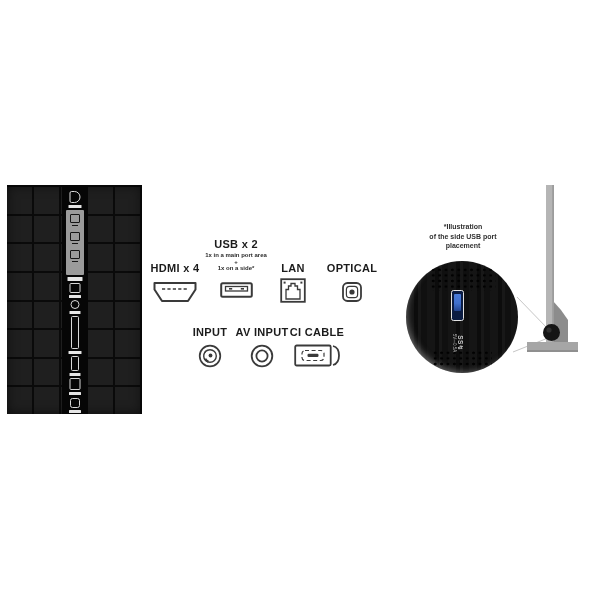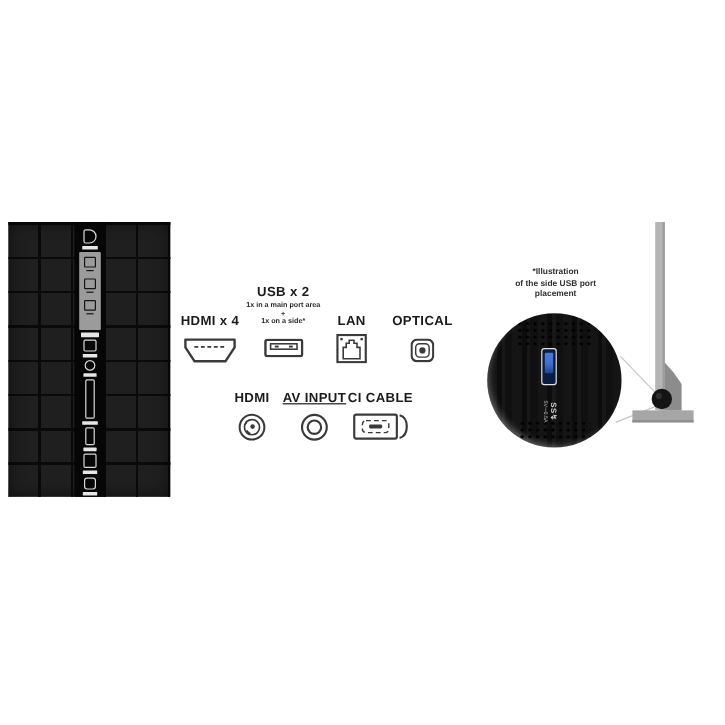--- a/index.html
+++ b/index.html
@@ -46,21 +46,21 @@
   .g-hdmi .picon{margin-top:7px;}
   .g-usb{left:181px;top:239px;width:110px;}
   .g-usb .pcap1{margin-top:2px;}
   .g-usb .picon{margin-top:10px;}
   .g-lan{left:238px;top:263px;width:110px;}
   .g-lan .picon{margin-top:4px;}
   .g-optical{left:297px;top:263px;width:110px;}
   .g-optical .picon{margin-top:8px;}
   .g-cable{left:155px;top:327px;width:110px;}
   .g-cable .picon{margin-top:6px;}
-  .g-av{left:207px;top:327px;width:110px;text-decoration:underline;}
+  .g-av{left:207px;top:327px;width:110px;}
   .g-av .picon{margin-top:6px;}
   .g-ci{left:264px;top:327px;width:106px;}
   .g-ci .picon{margin-top:6px;}
   .oline{stroke:#3a3a3a;fill:none;}
 
   
   .note{position:absolute;left:398px;top:222px;width:130px;text-align:center;
     font-weight:bold;font-size:7px;line-height:9.5px;color:#303030;}
 
   
@@ -150,21 +150,21 @@
     <div class="plabel">LAN</div>
     <svg class="picon" width="26" height="25" viewBox="0 0 26 25">
       <rect class="oline" x="1.2" y="1.2" width="23.6" height="22.6" stroke-width="1.8"></rect>
       <path class="oline" d="M6,21 V11.5 H8.5 V8 H11 V5.5 H15 V8 H17.5 V11.5 H20 V21 Z" stroke-width="1.3"></path>
       <rect x="3.6" y="3.6" width="2" height="2" fill="#3a3a3a"></rect>
       <rect x="20.4" y="3.6" width="2" height="2" fill="#3a3a3a"></rect>
     </svg>
   </div>
 
   <div class="grp g-cable">
-    <div class="plabel">HDMI</div>
+    <div class="plabel">INPUT</div>
     <svg class="picon" width="24" height="24" viewBox="0 0 24 24">
       <circle class="oline" cx="12" cy="12" r="10.3" stroke-width="1.7"></circle>
       <circle class="oline" cx="12" cy="12" r="6.3" stroke-width="1.4"></circle>
       <circle cx="12.5" cy="11.5" r="1.9" fill="#3a3a3a"></circle>
       <path class="oline" d="M7.2,14.8 A6.3,6.3 0 0 0 10.5,17.8" stroke-width="2.2"></path>
       <line class="oline" x1="6.2" y1="8.4" x2="8.4" y2="6.4" stroke-width="1"></line>
       <line class="oline" x1="5.4" y1="10.4" x2="7.6" y2="8.4" stroke-width="1"></line>
     </svg>
   </div>
 

